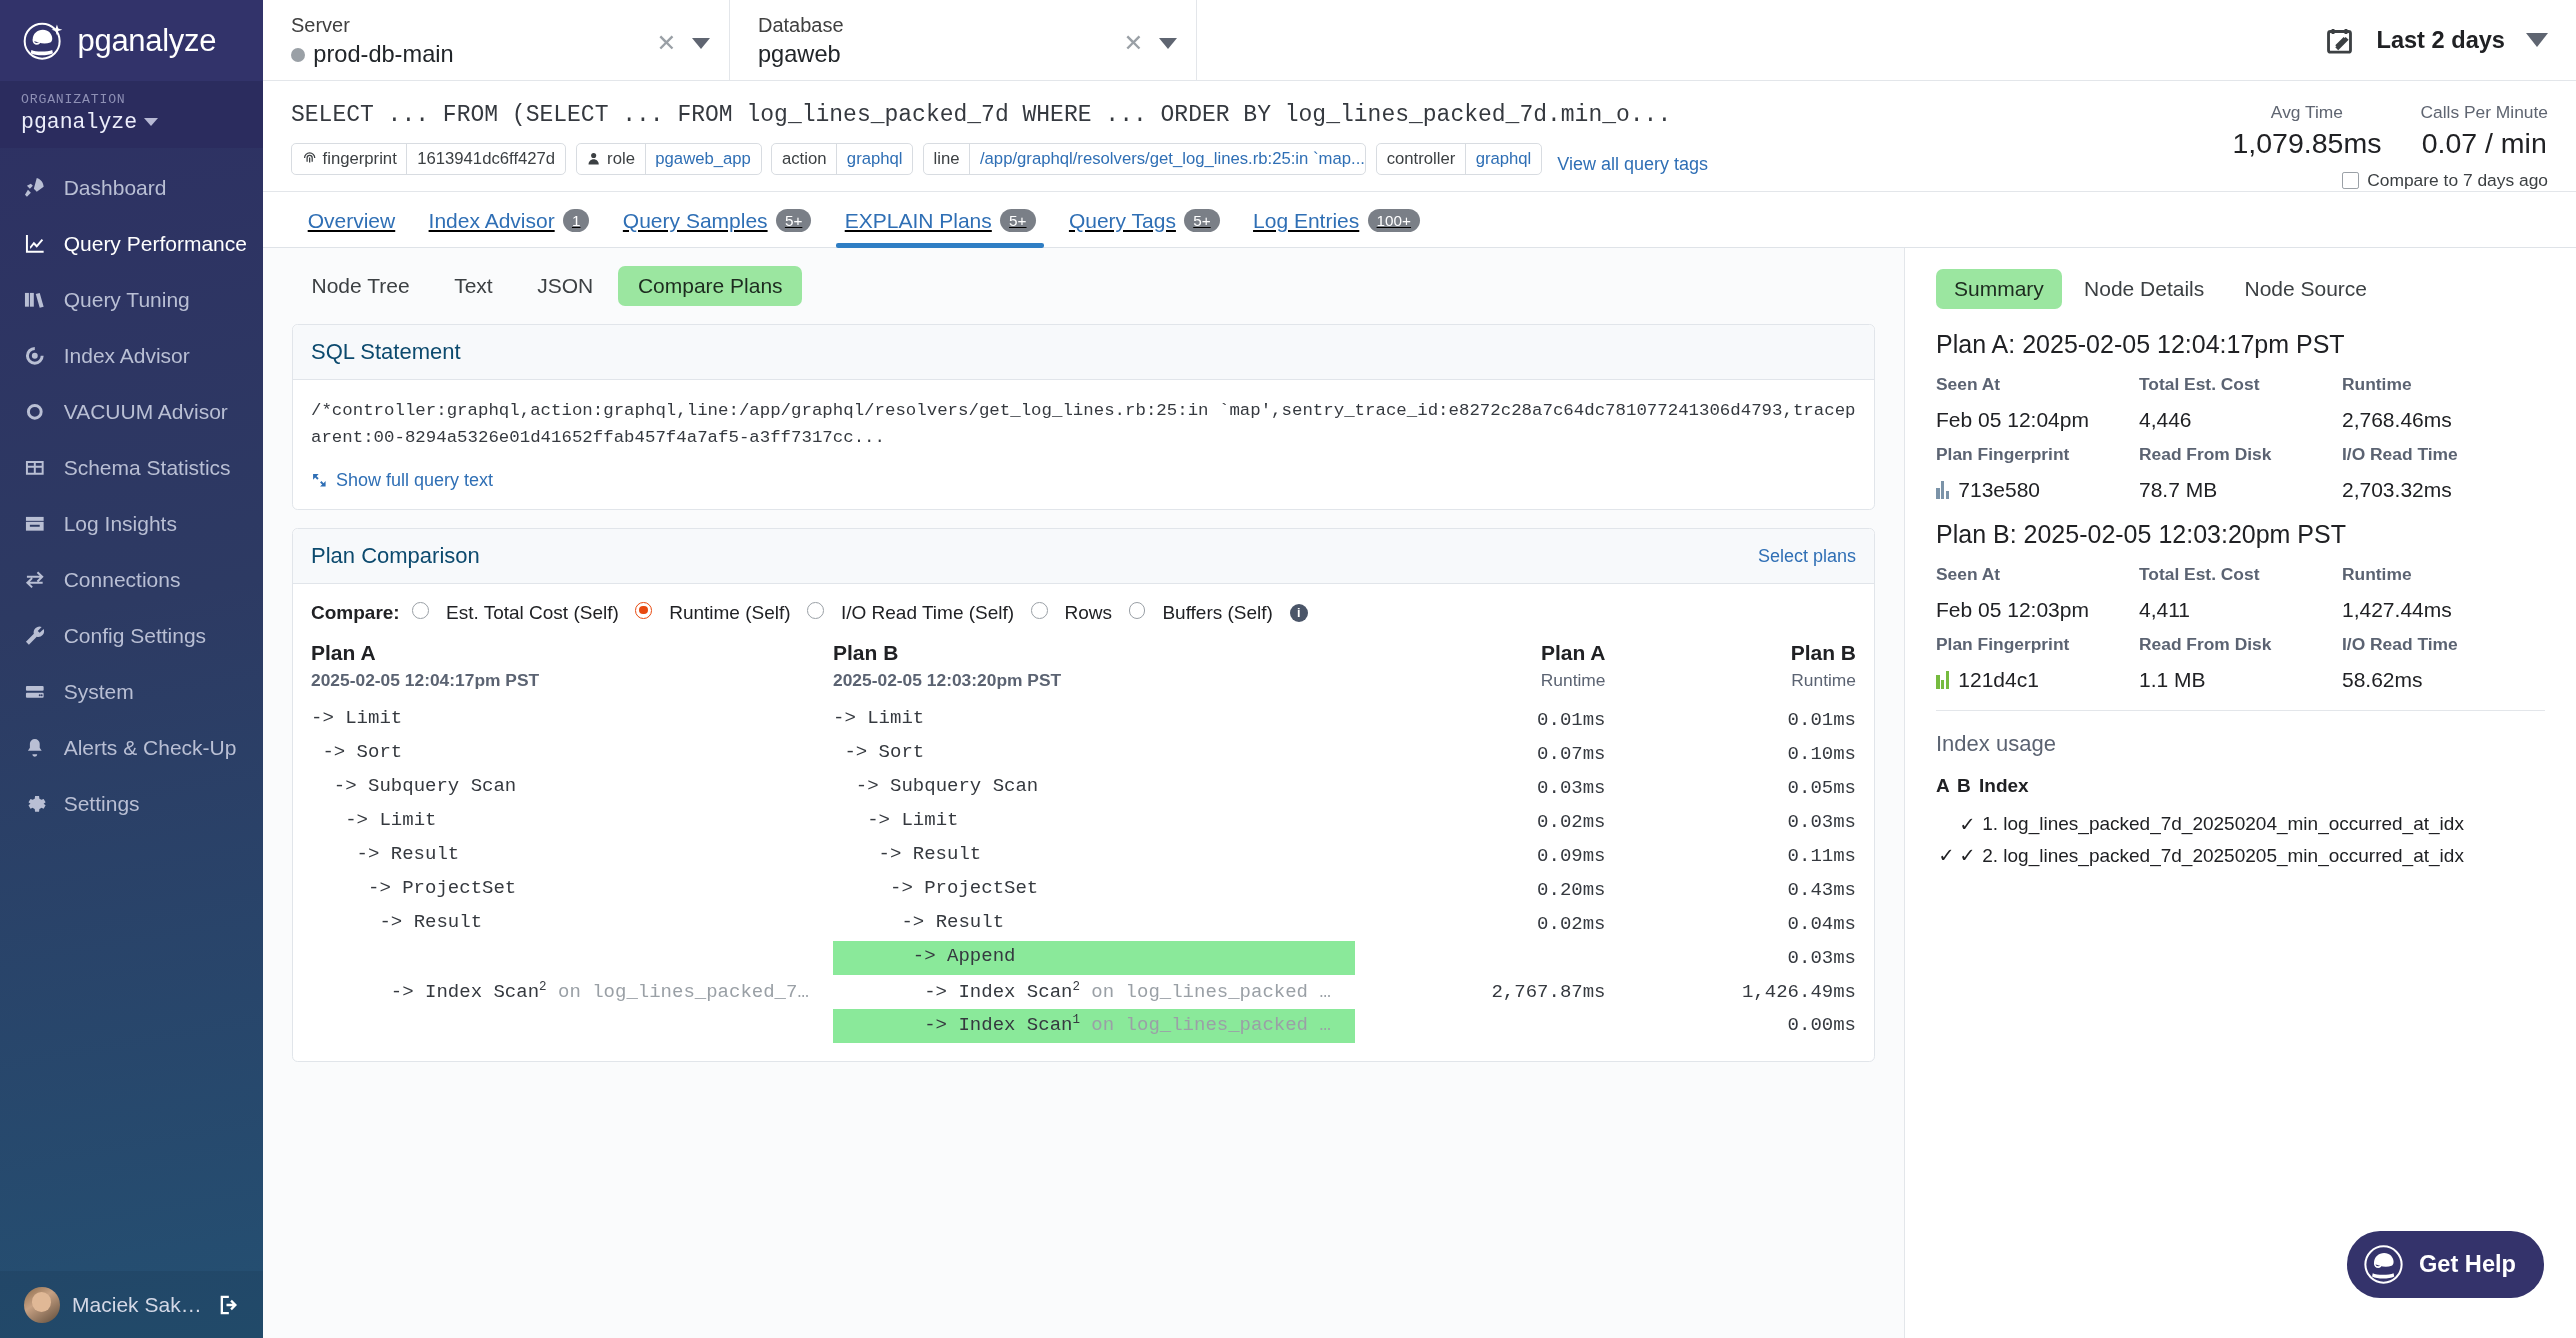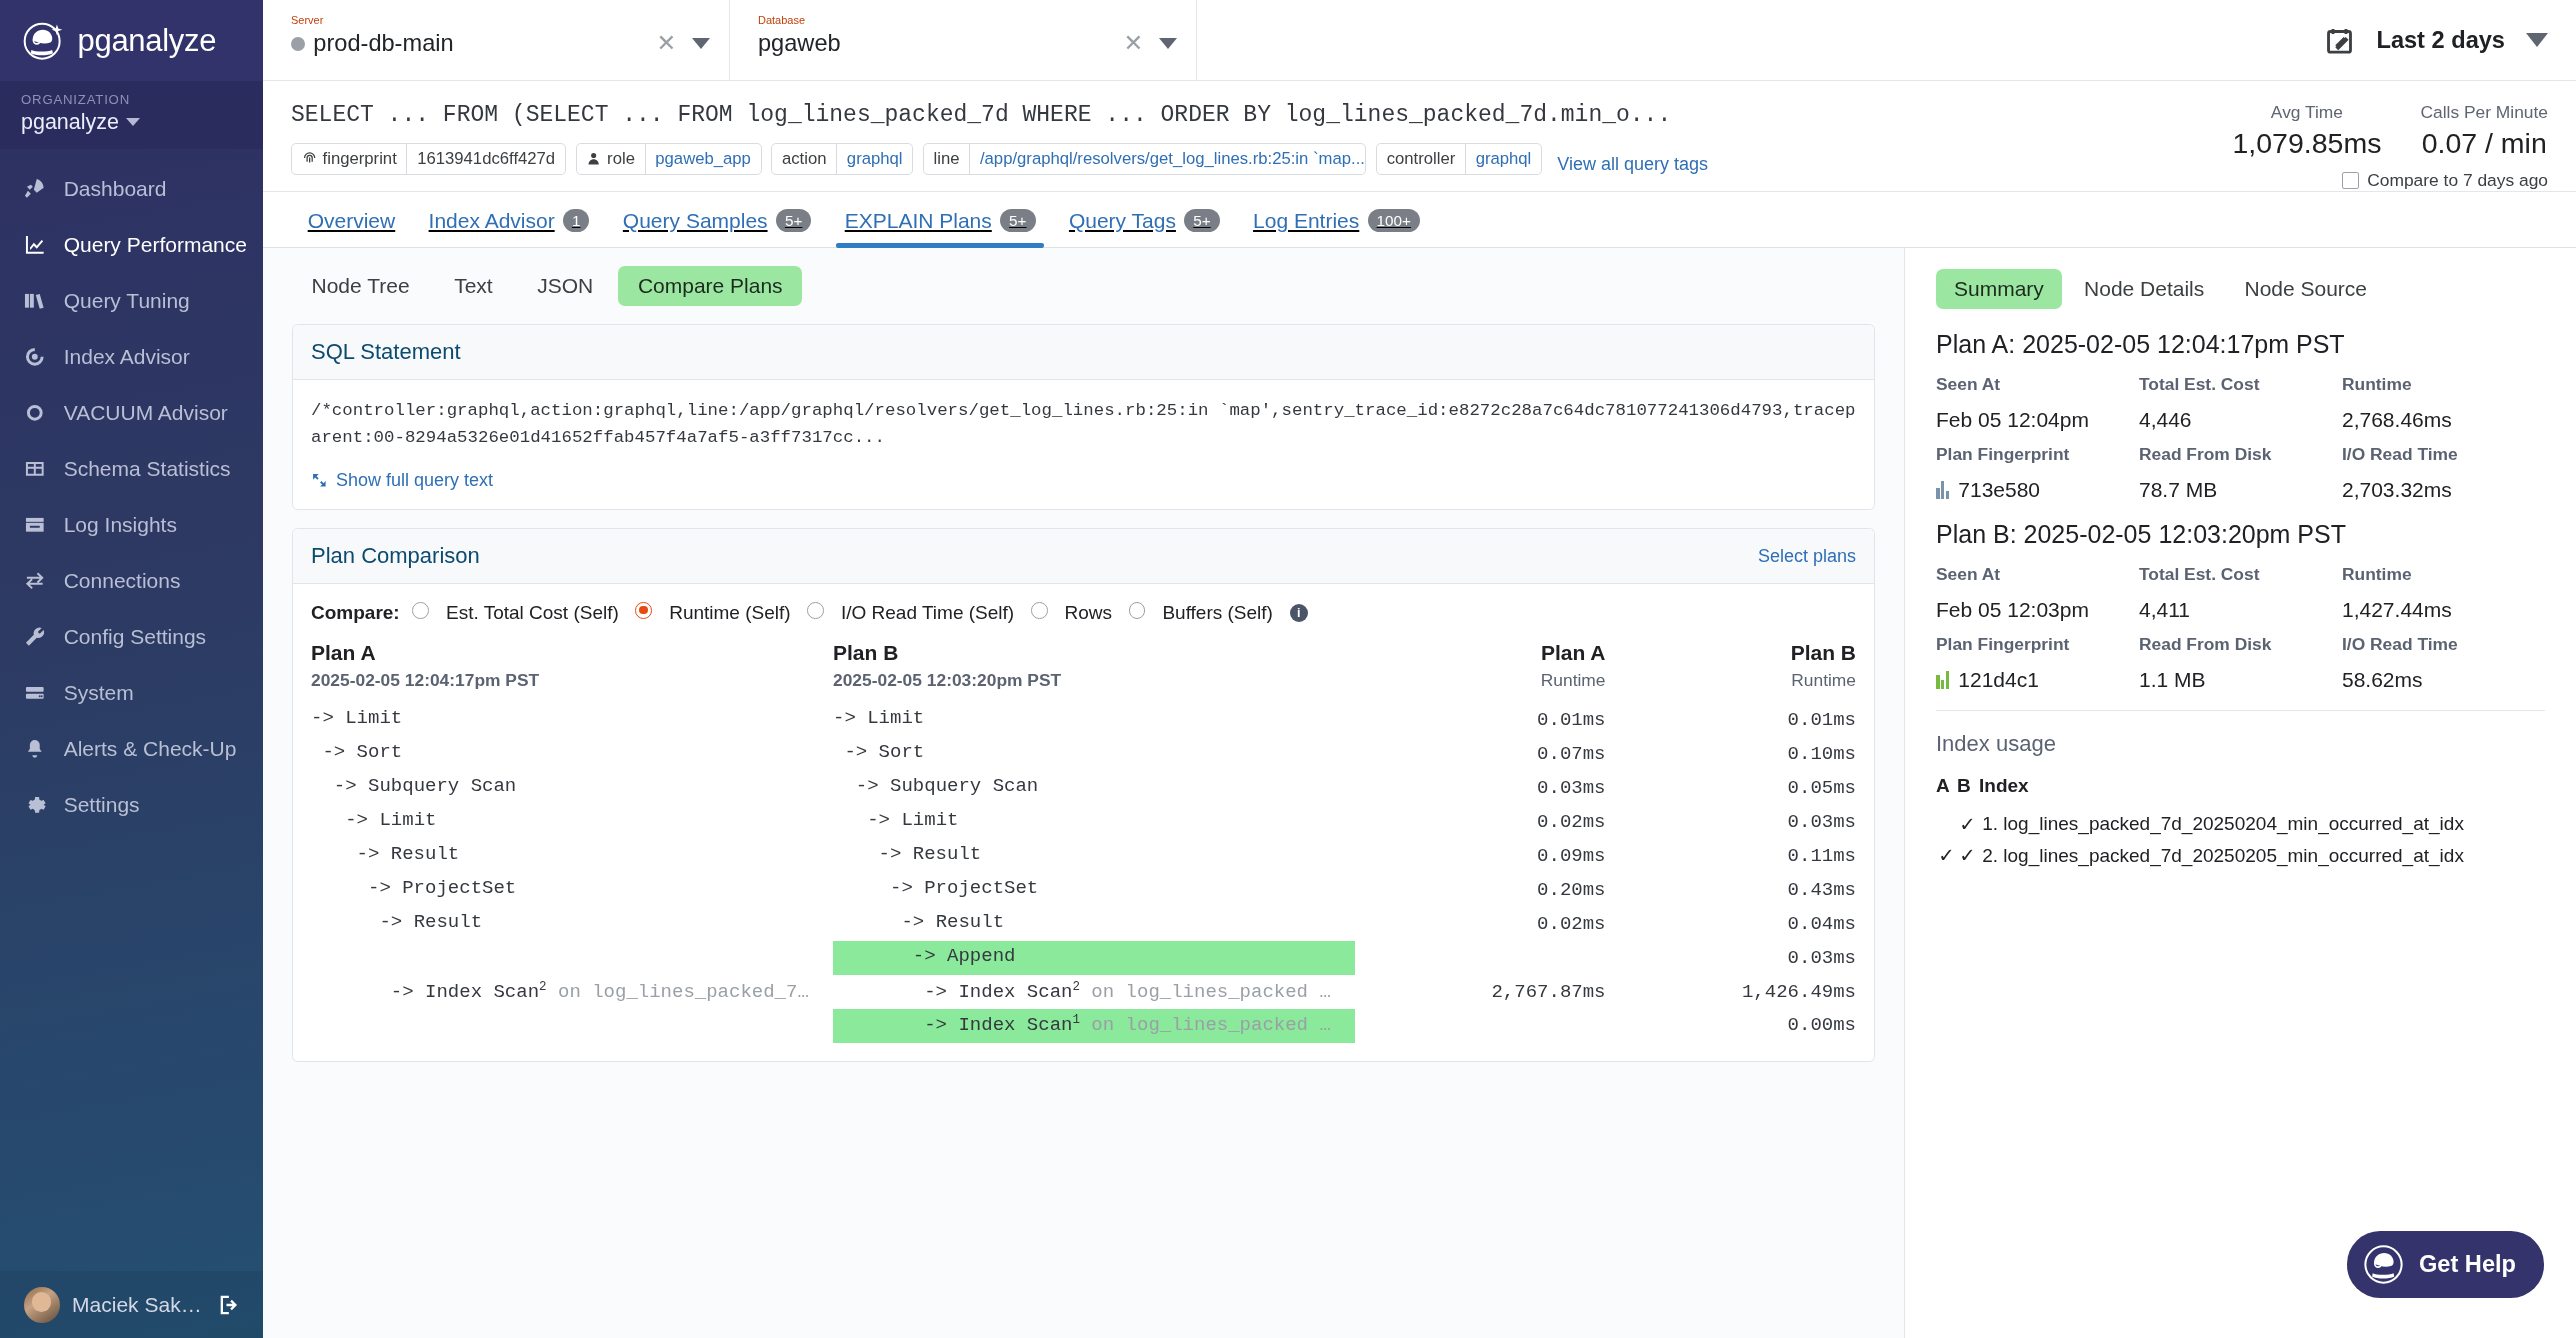--- a/index.html
+++ b/index.html
@@ -18,21 +18,21 @@
     display: flex; flex-direction: column; position: relative;
   }
   .brand {
     height: 81px; display: flex; align-items: center; gap: 12.5px;
     padding-left: 22px; background: #32336a;
   }
   .brand-logo { width: 43px; height: 43px; flex: 0 0 43px; }
   .brand-name { color: #fff; font-size: 31px; letter-spacing: -0.3px; }
 
   .org-block {
-    background: #2b2c5e; padding: 11px 21px 14px 21px;
+    background: #2b2c5e; padding: 11px 21px 14px 21px; font-family: Liberation Mono, monospace;
   }
   .org-label { color: #8e90b5; font-size: 13.2px; letter-spacing: 0.8px; }
   .org-name { color: #eceefb; font-size: 21.5px; margin-top: 2.8px; display:flex; align-items:center; gap:7px;}
   .caret-dn {
     width: 0; height: 0; border-left: 7.6px solid transparent;
     border-right: 7.6px solid transparent; border-top: 8.3px solid #b7b9d4;
     display: inline-block;
   }
 
   .nav { padding-top: 12.5px; flex: 1 1 auto; }
@@ -63,21 +63,21 @@
   .user-name { color: #d4d8e6; font-size: 21px; flex: 1 1 auto; }
   .logout-ico { width: 28px; height: 28px; color:#fff; }
   .logout-ico svg { width:28px; height:28px; fill:#ffffff; }
 
   
   .main { flex: 1 1 auto; height: 1338px; display:flex; flex-direction: column; background:#fff; position:relative; }
 
   
   .topbar { height: 81px; display:flex; align-items:stretch; border-bottom:0.7px solid #e3e6ea; background:#fff; }
   .selector { width: 467px; border-right: 0.7px solid #e3e6ea; padding: 14px 19.5px 0 28px; display:flex; flex-direction:column; position:relative; }
-  .sel-label { font-size: 11px; color: #c2410c; }
+  .sel-label { font-size: 20px; color: #404040; }
   .sel-value { font-size: 23.6px; color: #212529; margin-top: 4.2px; display:flex; align-items:center; gap:8.3px; }
   .dot { width:14px; height:14px; border-radius:50%; background:#9aa0a6; display:inline-block; }
   .sel-ctrls { position:absolute; right: 19.5px; top: 32px; display:flex; align-items:center; gap:15.3px; }
   .x-ico { font-size: 23.6px; color:#9aa0a6; line-height:1; cursor:pointer; }
   .caret-sm { width:0;height:0;border-left:9.7px solid transparent;border-right:9.7px solid transparent;border-top:11.8px solid #5f6571; cursor:pointer;}
   .topbar-spacer { flex:1 1 auto; }
   .daterange { display:flex; align-items:center; gap:21px; padding-right: 28px; }
   .cal-ico { width:31px;height:31px; }
   .cal-ico svg { width:31px;height:31px; stroke:#3c4043; fill:none; stroke-width:2.2; }
   .dr-text { font-size: 23.6px; font-weight: bold; color:#202124; }

